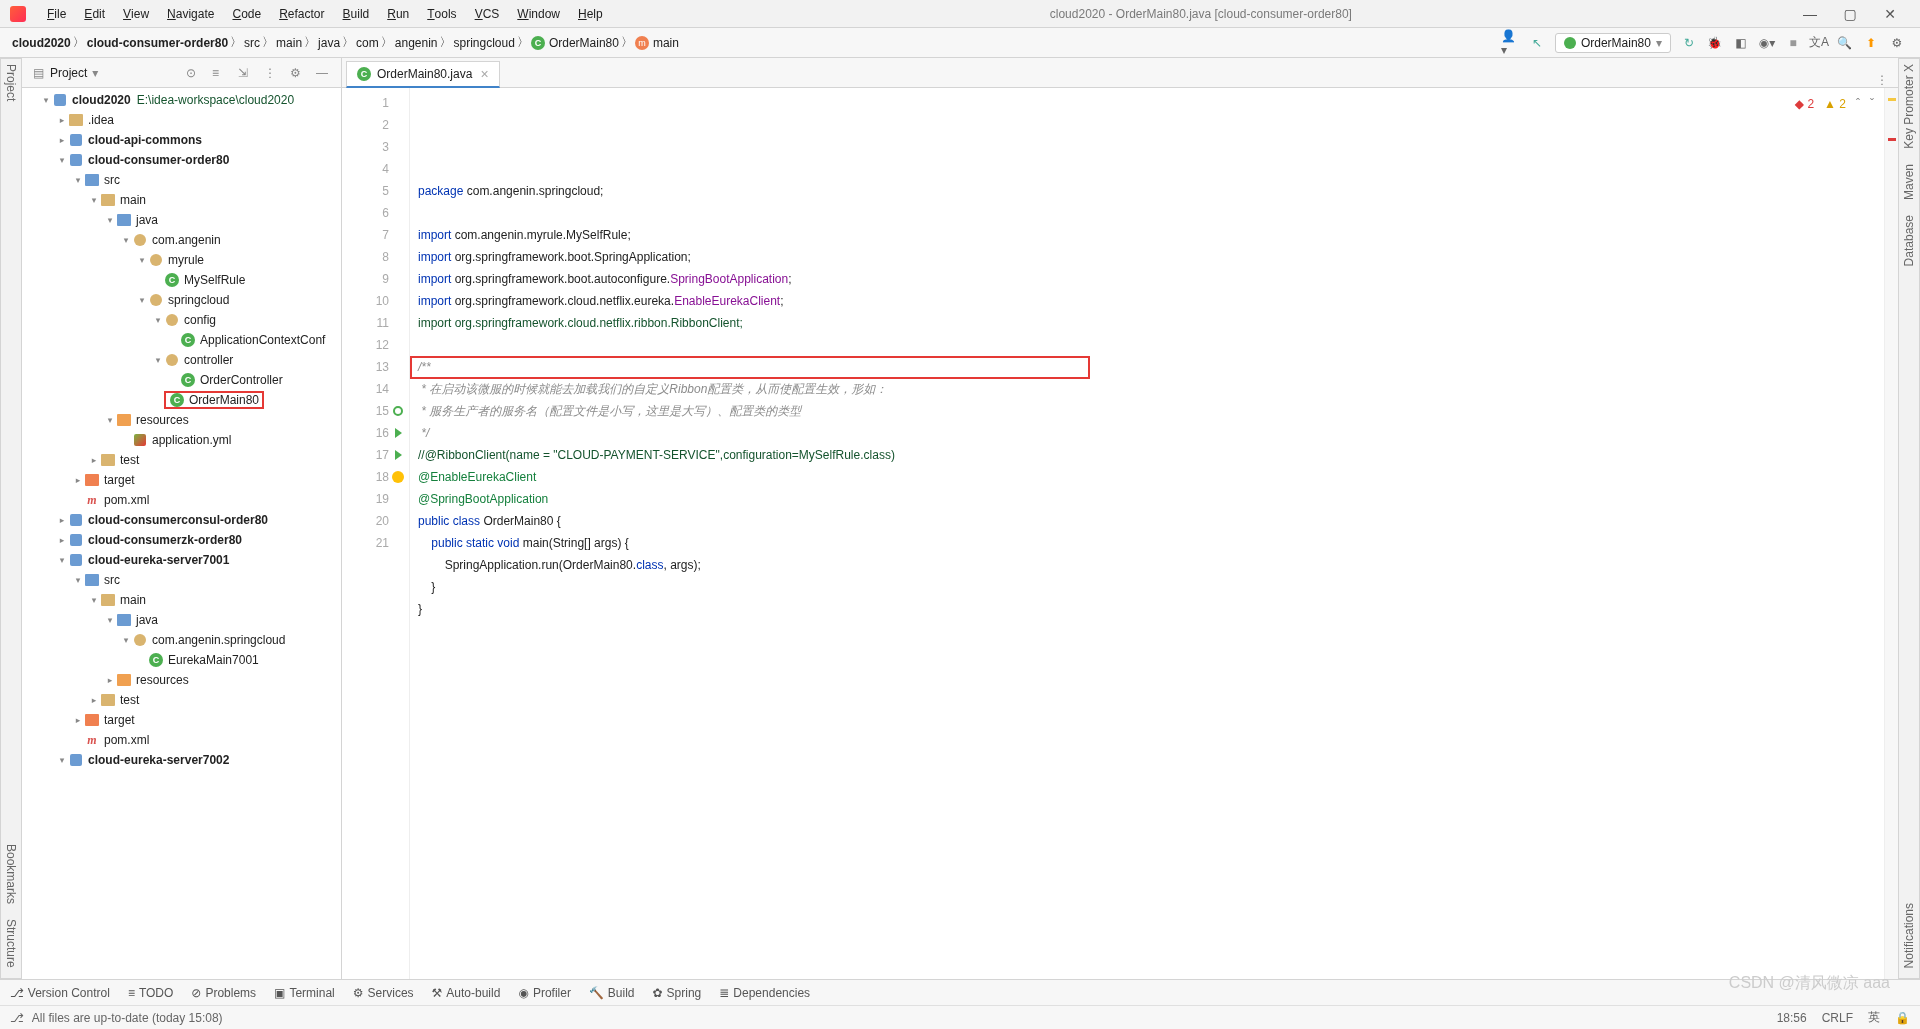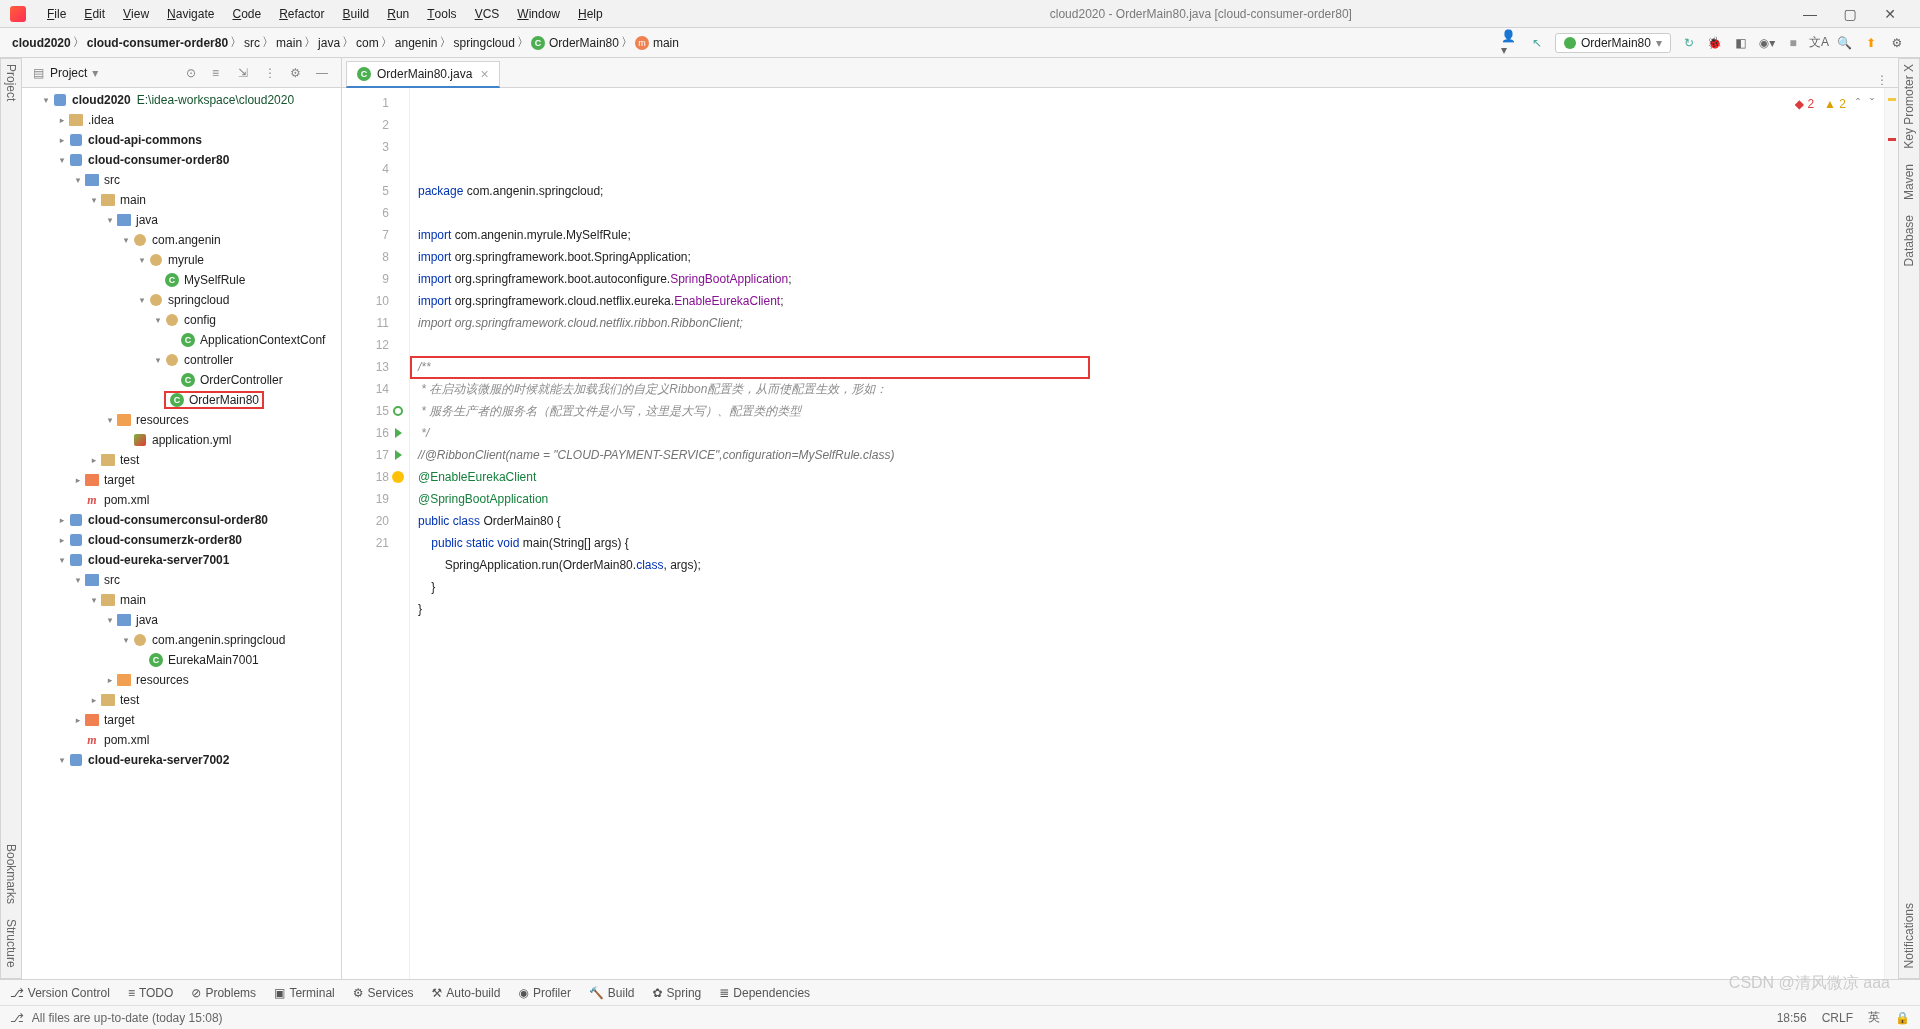--- a/index.html
+++ b/index.html
@@ -51,21 +51,21 @@
 .tab .close{margin-left:8px;color:#aaa;font-size:14px}
 .tabs .menu{margin-left:auto;padding:0 10px;color:#888}
 .code-area{flex:1;display:flex;font-family:"JetBrains Mono",Consolas,monospace;font-size:13px;line-height:22px;overflow:hidden;position:relative}
 .gutter{width:68px;text-align:right;color:#aaa;background:#fff;padding:4px 20px 4px 0;border-right:1px solid #eee;position:relative}
 .gutter .ln{height:22px}
 .gutter-icons{position:absolute;right:2px;top:4px;width:18px}
 .gutter-icons .gi{height:22px;display:flex;align-items:center;justify-content:center}
 .code{flex:1;padding:4px 8px;white-space:pre;color:#222;position:relative}
 .kw{color:#0033b3}
 .ann{color:#15803d}
-.com{color:#737373;font-style:italic}
+.com{color:#14532d;}
 .doc{color:#8c8c8c;font-style:italic}
 .mtd{}
 .used{color:#871094}
 .red-hl{position:absolute;border:2px solid #e53935;left:0;top:268px;width:680px;height:23px;pointer-events:none}
 .insp{position:absolute;right:10px;top:5px;display:flex;gap:10px;font-size:11px;color:#888}
 .insp .warn{color:#d9a100}
 .insp .err{color:#dd3c3c}
 .scroll-ind{width:14px;background:#f7f7f7;border-left:1px solid #eee;position:relative}
 .scroll-ind .mark{position:absolute;width:8px;height:3px;left:3px;background:#f5c842}
 .bottom-bar{height:26px;display:flex;align-items:center;padding:0 10px;border-top:1px solid #d4d4d4;background:#f7f7f7;gap:18px}

